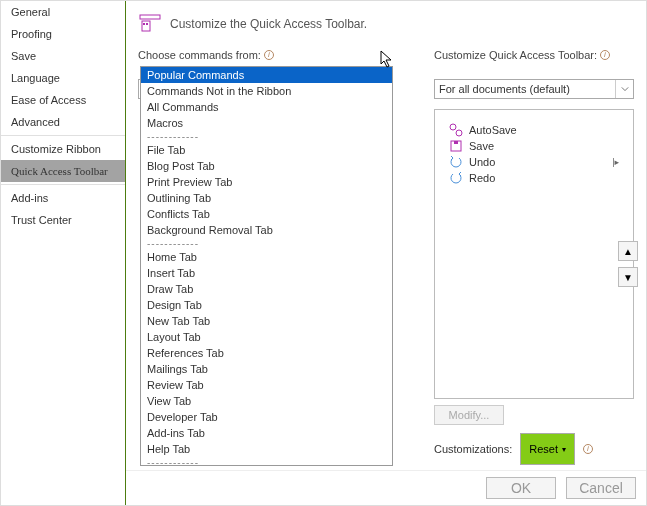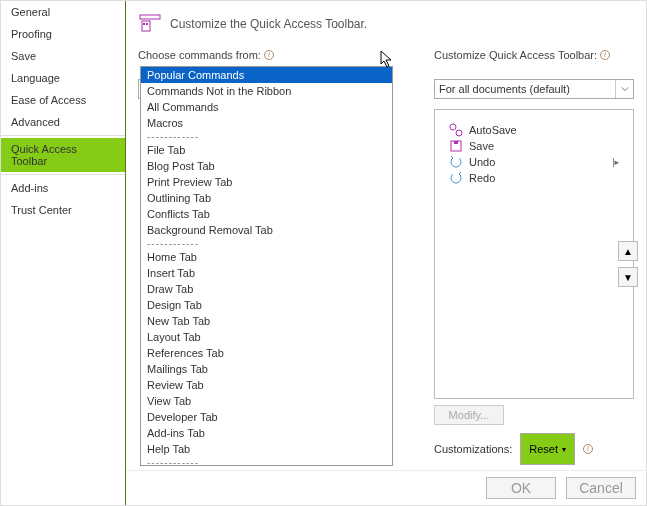--- a/index.html
+++ b/index.html
@@ -1,20 +1,20 @@
 <!DOCTYPE html>
 <html><head>
   <meta charset="utf-8">
   <style>
     * { box-sizing: border-box; margin: 0; padding: 0; font-family: "Segoe UI", Tahoma, sans-serif; }
     body { width: 647px; height: 506px; background: #fff; font-size: 11px; color: #333; overflow: hidden; }
     .dialog { display: flex; height: 100%; border: 1px solid #ddd; }
     .sidebar { width: 130px; border-right: 1px solid #4d7c0f; }
     .sidebar-item { padding: 5px 10px; cursor: pointer; color: #333; }
-    .sidebar-item.selected { background: #84cc16; }
+    .sidebar-item.selected { background: #a3a3a3; font-family: Liberation Serif, serif; }
     .sidebar-sep { border-top: 1px solid #e0e0e0; margin: 2px 0; }
     .main { flex: 1; padding: 10px 12px; position: relative; display: flex; flex-direction: column; }
     .header { display: flex; align-items: center; gap: 8px; margin-bottom: 12px; }
     .header-icon svg { width: 24px; height: 24px; }
     .header-title { font-size: 12px; color: #555; }
     .row-labels { display: flex; }
     .col-left { width: 260px; }
     .col-mid { width: 36px; }
     .col-right { flex: 1; }
     .label { font-size: 11px; color: #444; margin-bottom: 18px; display: flex; align-items: center; gap: 3px; }
@@ -50,20 +50,21 @@
 <div class="dialog">
 
   <div class="sidebar">
     <div class="sidebar-item">General</div>
     <div class="sidebar-item">Proofing</div>
     <div class="sidebar-item">Save</div>
     <div class="sidebar-item">Language</div>
     <div class="sidebar-item">Ease of Access</div>
     <div class="sidebar-item">Advanced</div>
     <div class="sidebar-sep"></div>
+    <div class="sidebar-item">Customize Ribbon</div>
     <div class="sidebar-item selected">Quick Access Toolbar</div>
     <div class="sidebar-sep"></div>
     <div class="sidebar-item">Add-ins</div>
     <div class="sidebar-item">Trust Center</div>
   </div>
 
   <div class="main">
 
     <div class="header">
       <span class="header-icon">

